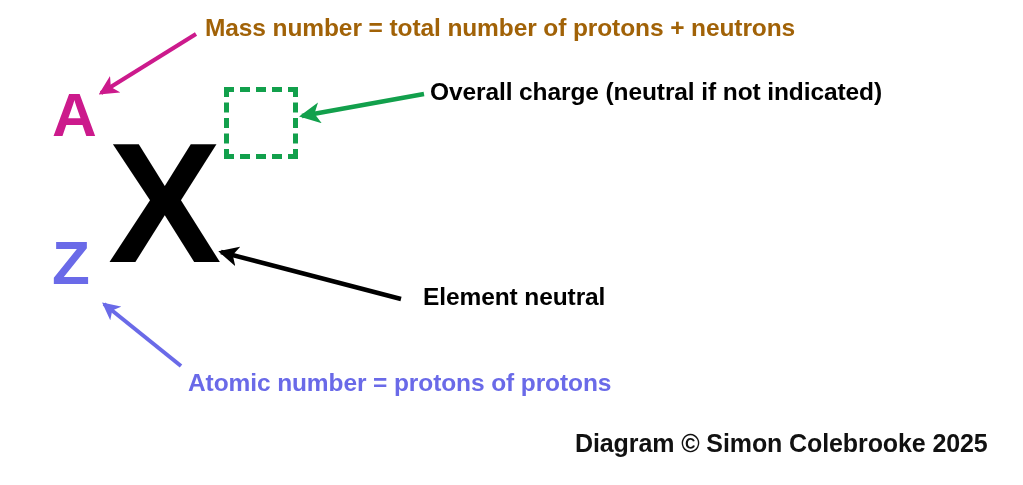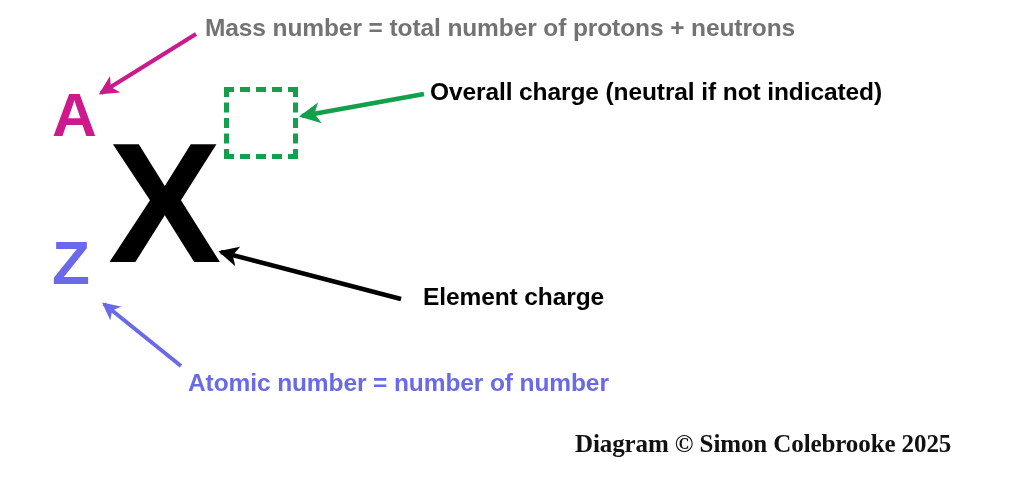--- a/index.html
+++ b/index.html
@@ -49,21 +49,20 @@
     top: 371px;
     font-size: 24.5px;
     letter-spacing: -0.1px;
   }
   #credit {
     left: 575px;
     top: 431px;
     font-size: 25px;
     color: #111111;
     letter-spacing: -0.1px;
-    font-family: Liberation Serif, serif;
   }
 
   
   #glyph-mass-number {
     left: 52px;
     top: 84px;
     font-size: 62px;
     font-weight: bold;
   }
   #glyph-atomic-number {
@@ -108,27 +107,27 @@
 <div id="canvas" style="background: rgb(255, 255, 255);">
 
   <div id="glyph-mass-number" class="lbl" style="color: rgb(204, 26, 140);">A</div>
 
   <div id="glyph-atomic-number" class="lbl" style="color: rgb(106, 106, 232);">Z</div>
 
   <div id="glyph-element-symbol" class="lbl" style="color: rgb(0, 0, 0);">X</div>
 
   <div id="charge-box" style="border-color: rgb(18, 160, 76);"></div>
 
-  <div id="label-mass" class="lbl" style="color: #737373;">Mass number =  total number of protons + neutrons</div>
+  <div id="label-mass" class="lbl" style="color: #a16207;">Mass number =  total number of protons + neutrons</div>
 
   <div id="label-charge" class="lbl" style="color: #000000;">Overall charge (neutral if not indicated)</div>
 
-  <div id="label-element" class="lbl" style="color: rgb(0, 0, 0);">Element charge</div>
+  <div id="label-element" class="lbl" style="color: rgb(0, 0, 0);">Element neutral</div>
 
-  <div id="label-atomic" class="lbl" style="color: rgb(106, 106, 232);">Atomic number =  number of number</div>
+  <div id="label-atomic" class="lbl" style="color: rgb(106, 106, 232);">Atomic number =  protons of protons</div>
 
   <div id="credit" class="lbl" style="color: rgb(17, 17, 17);">Diagram © Simon Colebrooke 2025</div>
 
   <svg id="arrows" viewBox="0 0 1023 485">
     <defs>
       <marker id="ah-mass" viewBox="0 0 10 10" refX="8.6" refY="5" markerWidth="4.6" markerHeight="4.6" orient="auto-start-reverse">
         <path d="M 0 0 L 10 5 L 0 10 L 2.6 5 z" fill="#cc1a8c"></path>
       </marker>
       <marker id="ah-charge" viewBox="0 0 10 10" refX="8.6" refY="5" markerWidth="4.8" markerHeight="4.8" orient="auto-start-reverse">
         <path d="M 0 0 L 10 5 L 0 10 L 2.6 5 z" fill="#12a04c"></path>

